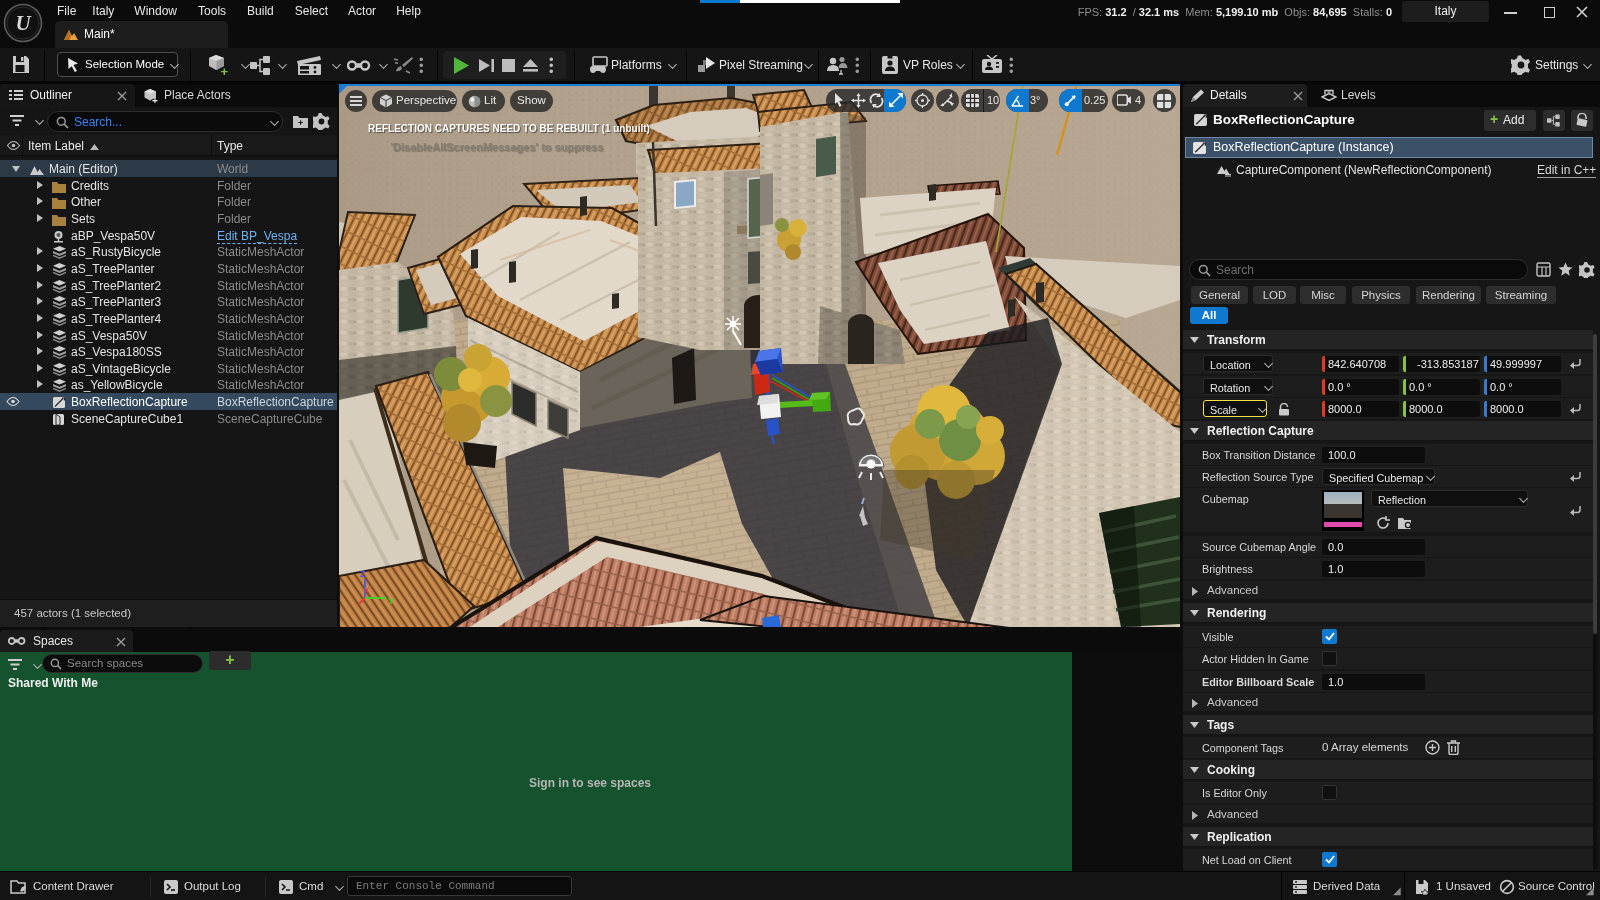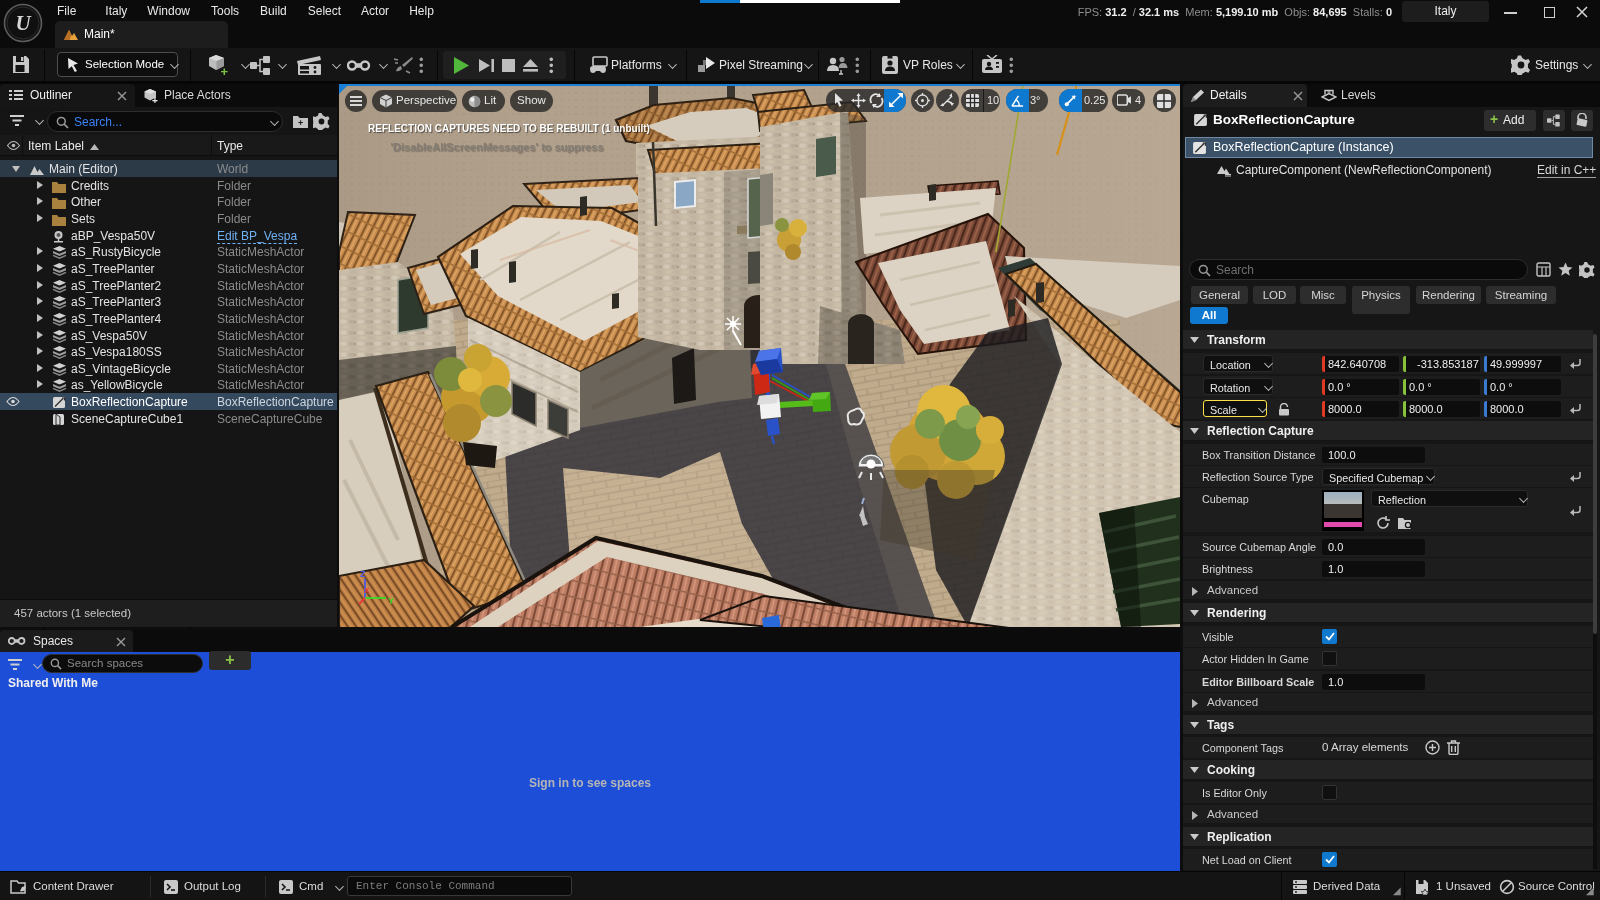--- a/index.html
+++ b/index.html
@@ -21,21 +21,21 @@
   <div class="abs" style="left:700px;top:0;width:200px;height:3px;background:#fff;"></div>
   <div class="abs" style="left:700px;top:0;width:40px;height:3px;background:#0b79d0;"></div>
 
   <svg class="abs" style="left:2px;top:2px;" width="42" height="42" viewBox="0 0 42 42">
     <circle cx="21" cy="21" r="18.5" fill="#101010" stroke="#5d5d5d" stroke-width="1.6"></circle>
     <circle cx="21" cy="21" r="16" fill="none" stroke="#2c2c2c" stroke-width="1"></circle>
     <text x="21" y="28" text-anchor="middle" font-size="21" font-family="Liberation Serif,serif" fill="#d7d7d7" font-style="italic" font-weight="bold">U</text>
   </svg>
 
   <div class="abs menutxt" style="left:57px;top:4px;white-space:nowrap;">
-    <span style="margin-right:29px;">File</span><span style="margin-right:20px;">Italy</span><span style="margin-right:21px;">Window</span><span style="margin-right:21px;">Tools</span><span style="margin-right:21px;">Build</span><span style="margin-right:20px;">Select</span><span style="margin-right:20px;">Actor</span><span>Help</span>
+    <span style="margin-right:16px;">File</span><span style="margin-right:20px;">Italy</span><span style="margin-right:21px;">Window</span><span style="margin-right:21px;">Tools</span><span style="margin-right:21px;">Build</span><span style="margin-right:20px;">Select</span><span style="margin-right:20px;">Actor</span><span>Help</span>
   </div>
 
   <div class="abs" style="right:208px;top:6px;font-size:11px;color:#8e8e8e;white-space:nowrap;">
     FPS: <b style="color:#efefef;">31.2</b>&nbsp; / <b style="color:#efefef;">32.1 ms</b>&nbsp; Mem: <b style="color:#efefef;">5,199.10 mb</b>&nbsp; Objs: <b style="color:#efefef;">84,695</b>&nbsp; Stalls: <b style="color:#efefef;">0</b>
   </div>
 
   <div class="abs" style="left:1402px;top:1px;width:87px;height:21px;background:#1d1d1d;border-radius:3px;color:#eee;font-size:12px;text-align:center;line-height:21px;">Italy</div>
 
   <div class="abs" style="left:1504px;top:12px;width:13px;height:1.6px;background:#cfcfcf;"></div>
   <div class="abs" style="left:1544px;top:7px;width:11px;height:11px;border:1.6px solid #cfcfcf;"></div>
@@ -709,21 +709,21 @@
         <path d="M11 5 L15 2.5 V10.5 L11 8 Z" fill="#e0e0e0"></path>
       </svg>
     <span class="abs" style="left:796px;top:10px;color:#e8e8e8;font-size:11px;">4</span>
     <div class="abs" style="left:814px;top:5px;width:23px;height:23px;background:rgba(40,40,40,0.82);border-radius:12px;"></div>
     <svg class="abs" style="left:818px;top:10px;" width="14" height="14" viewBox="0 0 15 15">
         <rect x="0" y="0" width="15" height="15" rx="2" fill="#e0e0e0"></rect>
         <path d="M7.5 0 V15 M0 7.5 H15" stroke="#2a2a2a" stroke-width="1.5"></path>
       </svg>
   </div>
 
-  <div id="spaces" class="abs" style="left:0;top:630px;width:1180px;height:241px;background:#1d4ed8;">
+  <div id="spaces" class="abs" style="left:0;top:630px;width:1072px;height:241px;background:#14532d;">
     <div class="abs" style="left:0;top:0;width:1180px;height:22px;background:#0b0b0b;"></div>
     <div class="abs" style="left:0;top:0;width:133px;height:22px;background:#1b1b1b;border-radius:4px 4px 0 0;"></div>
     <svg class="abs" style="left:8px;top:6px;" width="18" height="10" viewBox="0 0 24 13">
       <circle cx="5" cy="6.5" r="4" fill="none" stroke="#c6c6c6" stroke-width="2.4"></circle>
       <circle cx="18" cy="6.5" r="4" fill="none" stroke="#c6c6c6" stroke-width="2.4"></circle>
       <rect x="9" y="4.2" width="5" height="4.6" fill="#c6c6c6"></rect>
     </svg>
     <span class="abs" style="left:33px;top:4px;color:#e8e8e8;font-size:12px;">Spaces</span>
     <svg class="abs" style="left:116px;top:7px;" width="10" height="10">
         <path d="M1 1 L9 9 M9 1 L1 9" stroke="#9a9a9a" stroke-width="1.4"></path>
@@ -823,21 +823,21 @@
       </svg>
     <svg class="abs" style="left:396px;top:178px;" width="16" height="16" viewBox="0 0 20 20">
         <path d="M10 0 l1.6 3 a7 7 0 0 1 3 1.7 l3.3 -0.9 l1.6 2.9 l-2.3 2.5 a7 7 0 0 1 0 3.5 l2.3 2.5 l-1.6 2.9 l-3.3 -0.9 a7 7 0 0 1 -3 1.7 l-1.6 3 l-3.2 0 l-1.1 -3.2 a7 7 0 0 1 -2.7 -1.5 l-3.4 0.9 l-1.6 -2.9 l2.4 -2.6 a7 7 0 0 1 0 -3.3 l-2.4 -2.6 l1.6 -2.9 l3.4 0.9 a7 7 0 0 1 2.7 -1.5 l1.1 -3.2 z" fill="#c3c3c3"></path>
         <circle cx="10" cy="10" r="3.4" fill="#161616"></circle>
       </svg>
 
     <div id="chips" class="abs" style="left:8px;top:202px;height:18px;">
         <div class="abs" style="left:0px;top:0;width:57px;height:18px;background:#2d2d2d;border-radius:3px;color:#d5d5d5;font-size:11.5px;text-align:center;line-height:18px;">General</div>
         <div class="abs" style="left:62px;top:0;width:43px;height:18px;background:#2d2d2d;border-radius:3px;color:#d5d5d5;font-size:11.5px;text-align:center;line-height:18px;">LOD</div>
         <div class="abs" style="left:109px;top:0;width:46px;height:18px;background:#2d2d2d;border-radius:3px;color:#d5d5d5;font-size:11.5px;text-align:center;line-height:18px;">Misc</div>
-        <div class="abs" style="left:161px;top:0;width:58px;height:28px;background:#2d2d2d;border-radius:3px;color:#d5d5d5;font-size:11.5px;text-align:center;line-height:18px;">Physics</div>
+        <div class="abs" style="left:161px;top:0;width:58px;height:18px;background:#2d2d2d;border-radius:3px;color:#d5d5d5;font-size:11.5px;text-align:center;line-height:18px;">Physics</div>
         <div class="abs" style="left:225px;top:0;width:65px;height:18px;background:#2d2d2d;border-radius:3px;color:#d5d5d5;font-size:11.5px;text-align:center;line-height:18px;">Rendering</div>
         <div class="abs" style="left:295px;top:0;width:70px;height:18px;background:#2d2d2d;border-radius:3px;color:#d5d5d5;font-size:11.5px;text-align:center;line-height:18px;">Streaming</div>
       </div>
     <div class="abs" style="left:7px;top:223px;width:38px;height:17px;background:#0f79d0;border-radius:3px;color:#fff;font-size:11.5px;font-weight:bold;text-align:center;line-height:17px;">All</div>
 
     <div id="props" class="abs" style="left:0;top:246px;width:417px;">
         <div class="abs" style="left:0;top:0px;width:410px;height:20px;background:#242424;border-bottom:1px solid #141414;">
           <svg class="abs" style="left:7px;top:7px;" width="9" height="6">
             <path d="M0 0 h9 l-4.5 6 z" fill="#c9c9c9"></path>
           </svg>

